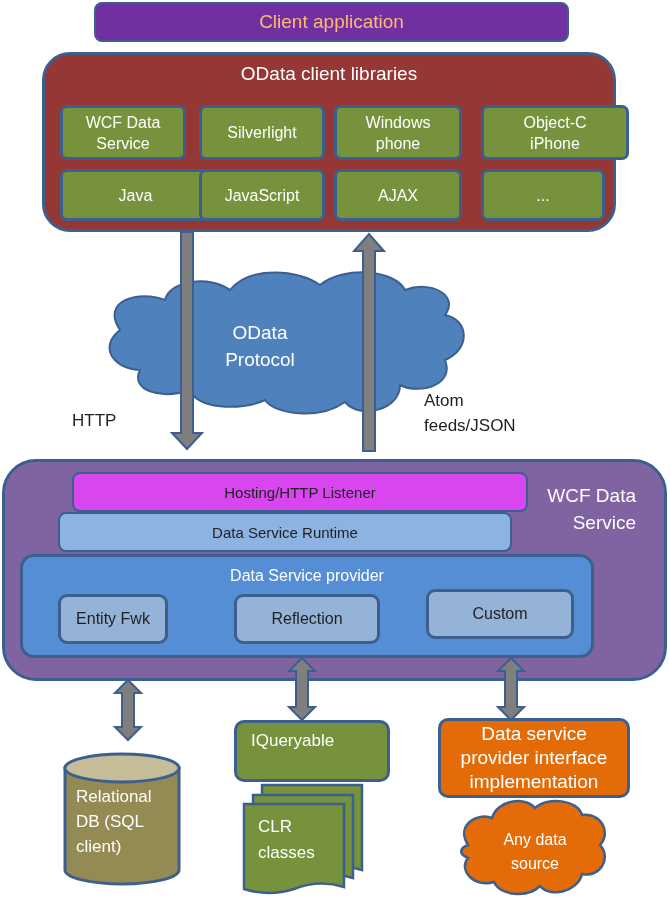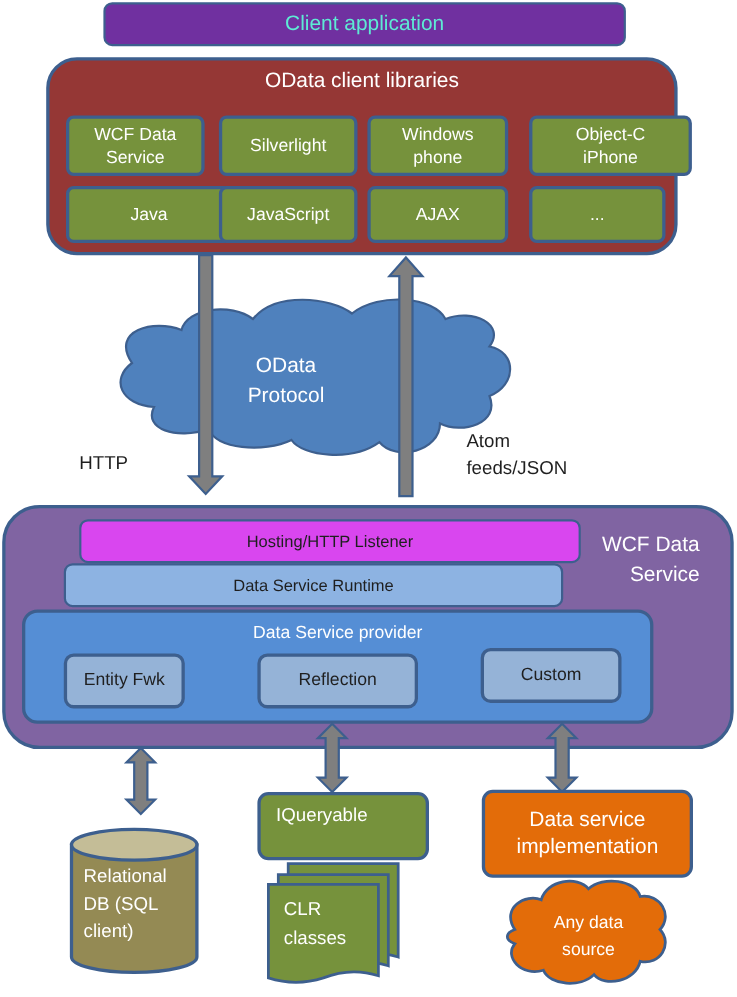--- a/index.html
+++ b/index.html
@@ -1,21 +1,21 @@
 <!DOCTYPE html>
 <html><head>
 <meta charset="utf-8">
 <style>
   html, body { margin:0; padding:0; background:#ffffff; }
   body { width:670px; height:906px; position:relative; overflow:hidden;
          font-family:"Liberation Sans", "DejaVu Sans", sans-serif; }
   .abs { position:absolute; box-sizing:border-box; }
   .center { display:flex; align-items:center; justify-content:center; text-align:center; }
   .client-app { left:94px; top:2px; width:475px; height:40px; background:#7030a0;
-    border:2px solid #3d5f8e; border-radius:8px; color:#5eead4; font-size:19px; }
+    border:2px solid #3d5f8e; border-radius:8px; color:#fdba74; font-size:19px; }
   .client-libs { left:42px; top:52px; width:574px; height:180px; background:#953735;
     border:3px solid #3d5f8e; border-radius:28px; }
   .client-libs-title { left:0; top:8px; width:100%; color:#fff; font-size:19px; }
   .lib { background:#76923c; border:3px solid #3d5f8e; border-radius:7px; color:#fff;
     font-size:16px; line-height:21px; }
   .svc { left:2px; top:459px; width:665px; height:222px; background:#8064a2;
     border:3px solid #3d5f8e; border-radius:34px; }
   .svc-title { right:28px; top:20px; color:#fff; font-size:19px; text-align:right; line-height:27px; }
   .layer { border:2px solid #3d5f8e; border-radius:8px; color:#1f1f1f; font-size:15px; }
   .hosting { left:72px; top:472px; width:456px; height:40px; background:#d946ef; }
@@ -109,21 +109,21 @@
 </div>
 <div class="abs provider">
   <div class="abs provider-title center">Data Service provider</div>
 </div>
 <div class="abs prov-item center" style="left:58px;top:594px;width:110px;height:50px;">
   <span>Entity Fwk</span>
 </div>
 <div class="abs prov-item center" style="left:234px;top:594px;width:146px;height:50px;">
   <span>Reflection</span>
 </div>
-<div class="abs prov-item center" style="left:437px;top:589px;width:128px;height:50px;justify-content:center;">
+<div class="abs prov-item center" style="left:426px;top:589px;width:148px;height:50px;justify-content:center;">
   <span>Custom</span>
 </div>
 
 <svg class="shape" style="left:0;top:0;" width="670" height="906">
   <path d="M128,680 L141,693 L134,693 L134,727 L141,727 L128,740 L115,727 L122,727 L122,693 L115,693 Z" fill="#7f7f7f" stroke="#3d5f8e" stroke-width="2"></path>
   <path d="M302,658 L315,671 L308,671 L308,707 L315,707 L302,720 L289,707 L296,707 L296,671 L289,671 Z" fill="#7f7f7f" stroke="#3d5f8e" stroke-width="2"></path>
   <path d="M511,658 L524,671 L517,671 L517,707 L524,707 L511,720 L498,707 L505,707 L505,671 L498,671 Z" fill="#7f7f7f" stroke="#3d5f8e" stroke-width="2"></path>
 
   <g>
     <path d="M65,768 L65,870 A57,14 0 0 0 179,870 L179,768 Z" fill="#948a54" stroke="#3d5f8e" stroke-width="3"></path>
@@ -149,20 +149,21 @@
   <div>IQueryable</div>
 </div>
 <div class="abs white-text" style="left:258px;top:814px;font-size:17px;line-height:26px;">
   <div>CLR</div>
   <div>classes</div>
 </div>
 
 <div class="abs center white-text" style="left:438px;top:718px;width:192px;height:80px;background:#e36c09;border:3px solid #3d5f8e;border-radius:10px;font-size:19px;line-height:24px;text-align:center;">
   <div>
     <div>Data service</div>
+    <div>provider interface</div>
     <div>implementation</div>
   </div>
 </div>
 <div class="abs center white-text" style="left:470px;top:826px;width:130px;height:52px;font-size:16px;line-height:24px;">
   <div>
     <div>Any data</div>
     <div>source</div>
   </div>
 </div>
 

